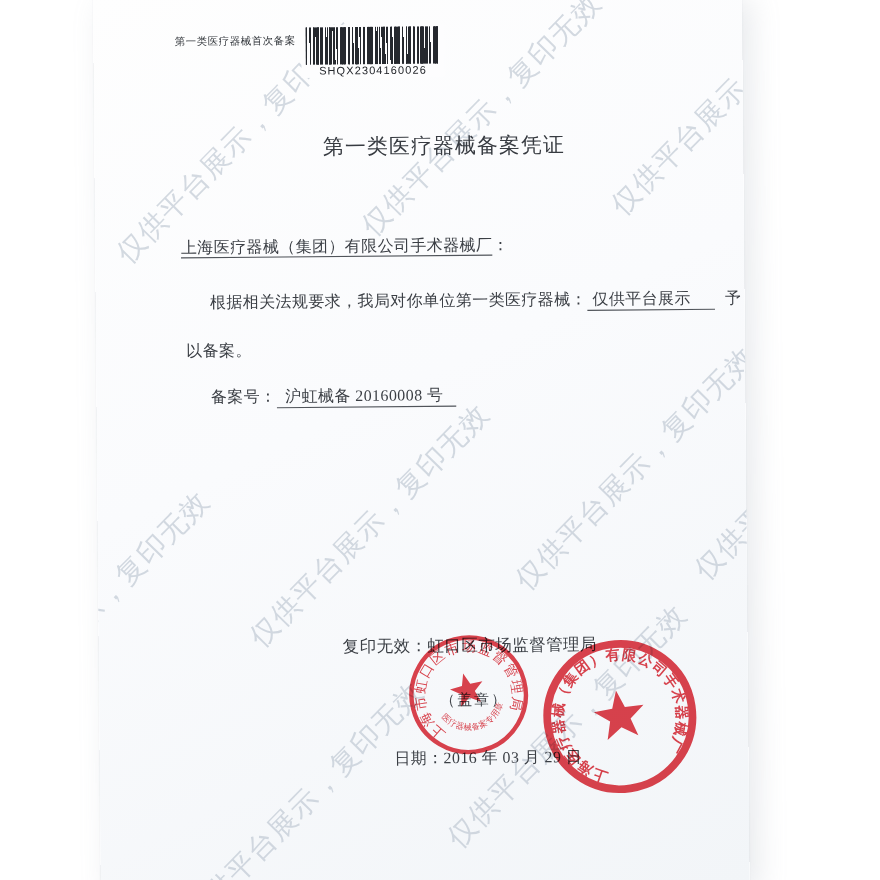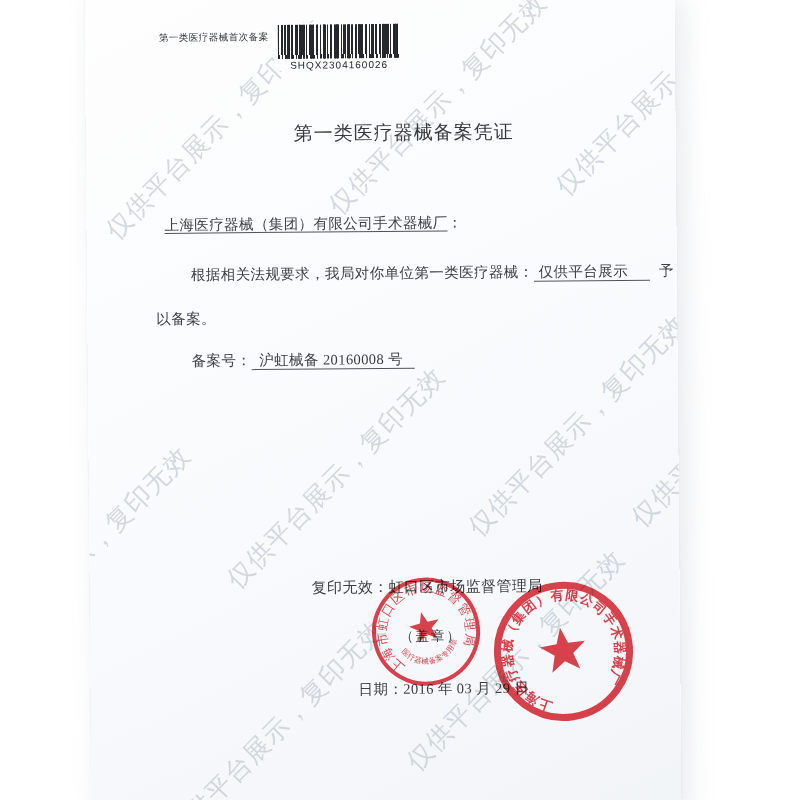--- a/index.html
+++ b/index.html
@@ -46,21 +46,21 @@
     position:absolute;left:0;right:0;top:128px;margin:0;padding-left:46px;
     text-align:center;font-size:19px;font-weight:normal;letter-spacing:1px;
     color:#373b41;
   }
   p{margin:0;position:absolute;font-size:14.5px;letter-spacing:.4px;}
   .u{border-bottom:1px solid #50545a;}
   .addressee{left:78px;top:222px;}
   .para1{left:104px;top:272px;}
   .device{padding:0 22px 1px 5px;}
   .para-suffix{margin-left:9px;}
-  .para2{left:69px;top:316px;}
+  .para2{left:82px;top:316px;}
   .recno{left:104px;top:358px;}
   .rec-value{padding:0 12px 1px 8px;}
   .unit{left:222px;top:586px;font-size:15px;}
   .seal-hint{left:310px;top:636px;font-size:13.5px;letter-spacing:2px;color:#44484e;}
   .date{left:268px;top:688px;}
   .seal{position:absolute;z-index:3;mix-blend-mode:multiply;opacity:.9;}
   .seal-left{left:276px;top:580px;transform:rotate(-14deg);}
   .seal-right{left:398px;top:584px;transform:rotate(-8deg);}
   .seal-ring{fill:none;stroke:var(--seal-red,#dd2f38);}
   .seal-text{fill:var(--seal-red,#dd2f38);font-family:"Liberation Serif","DejaVu Serif",serif;}

